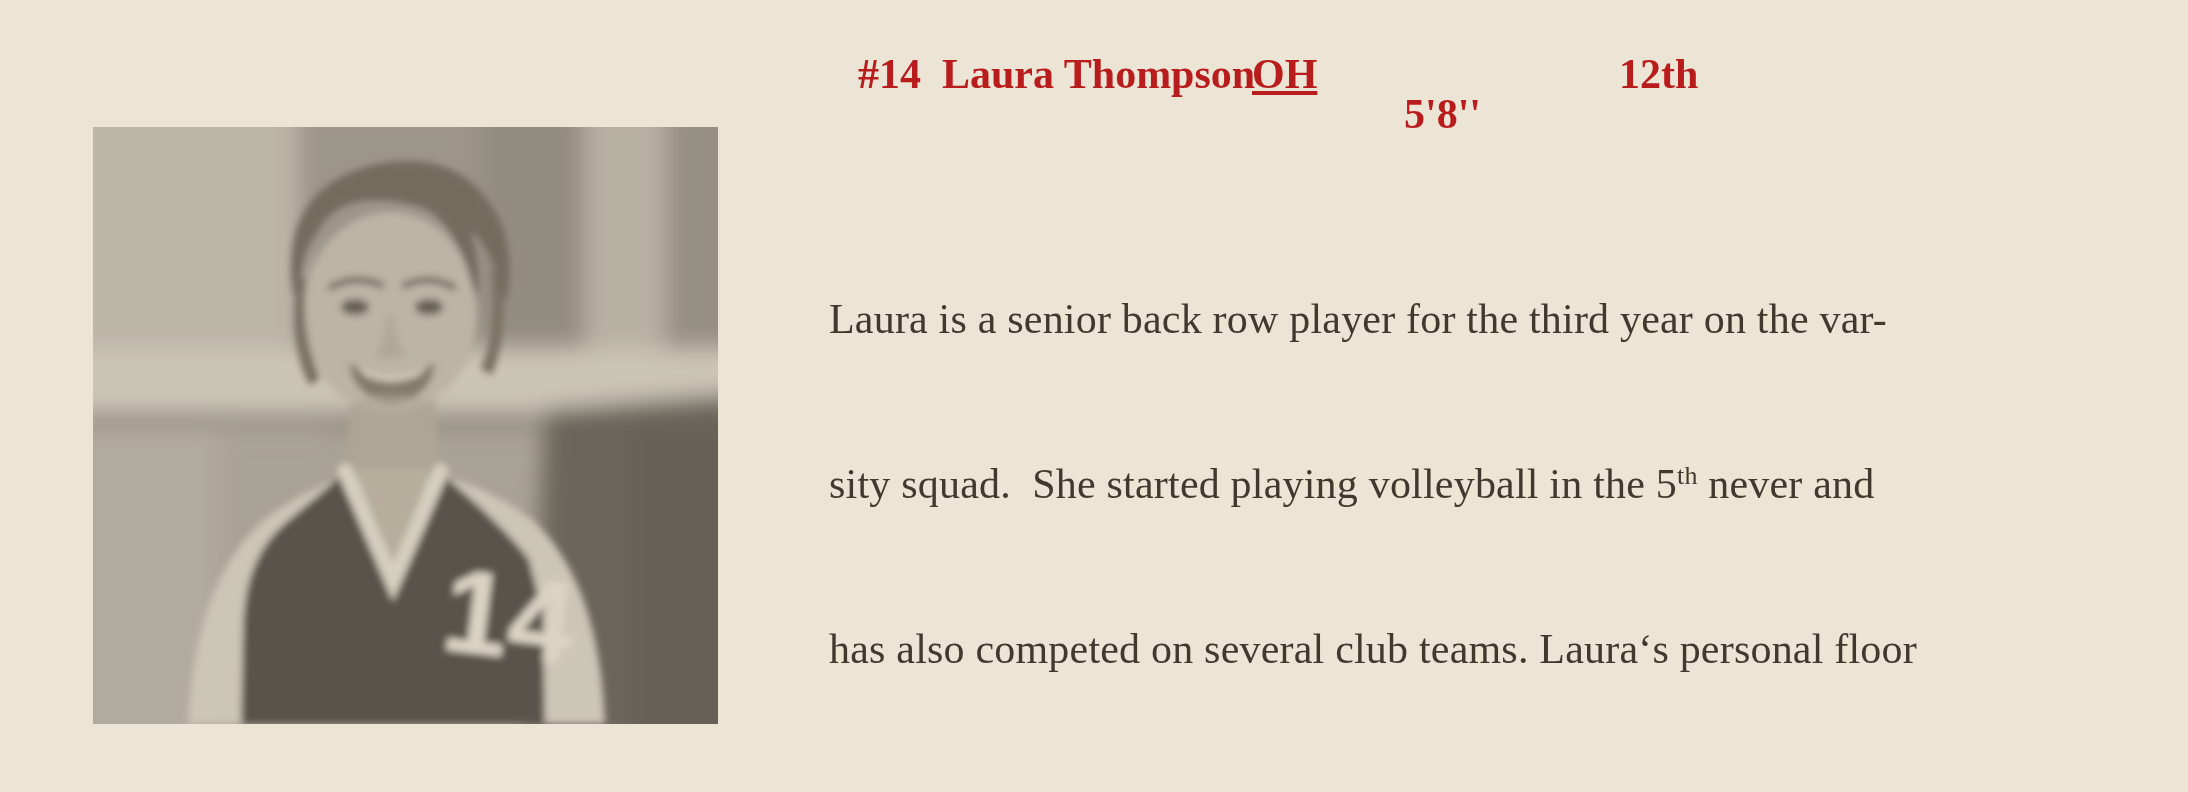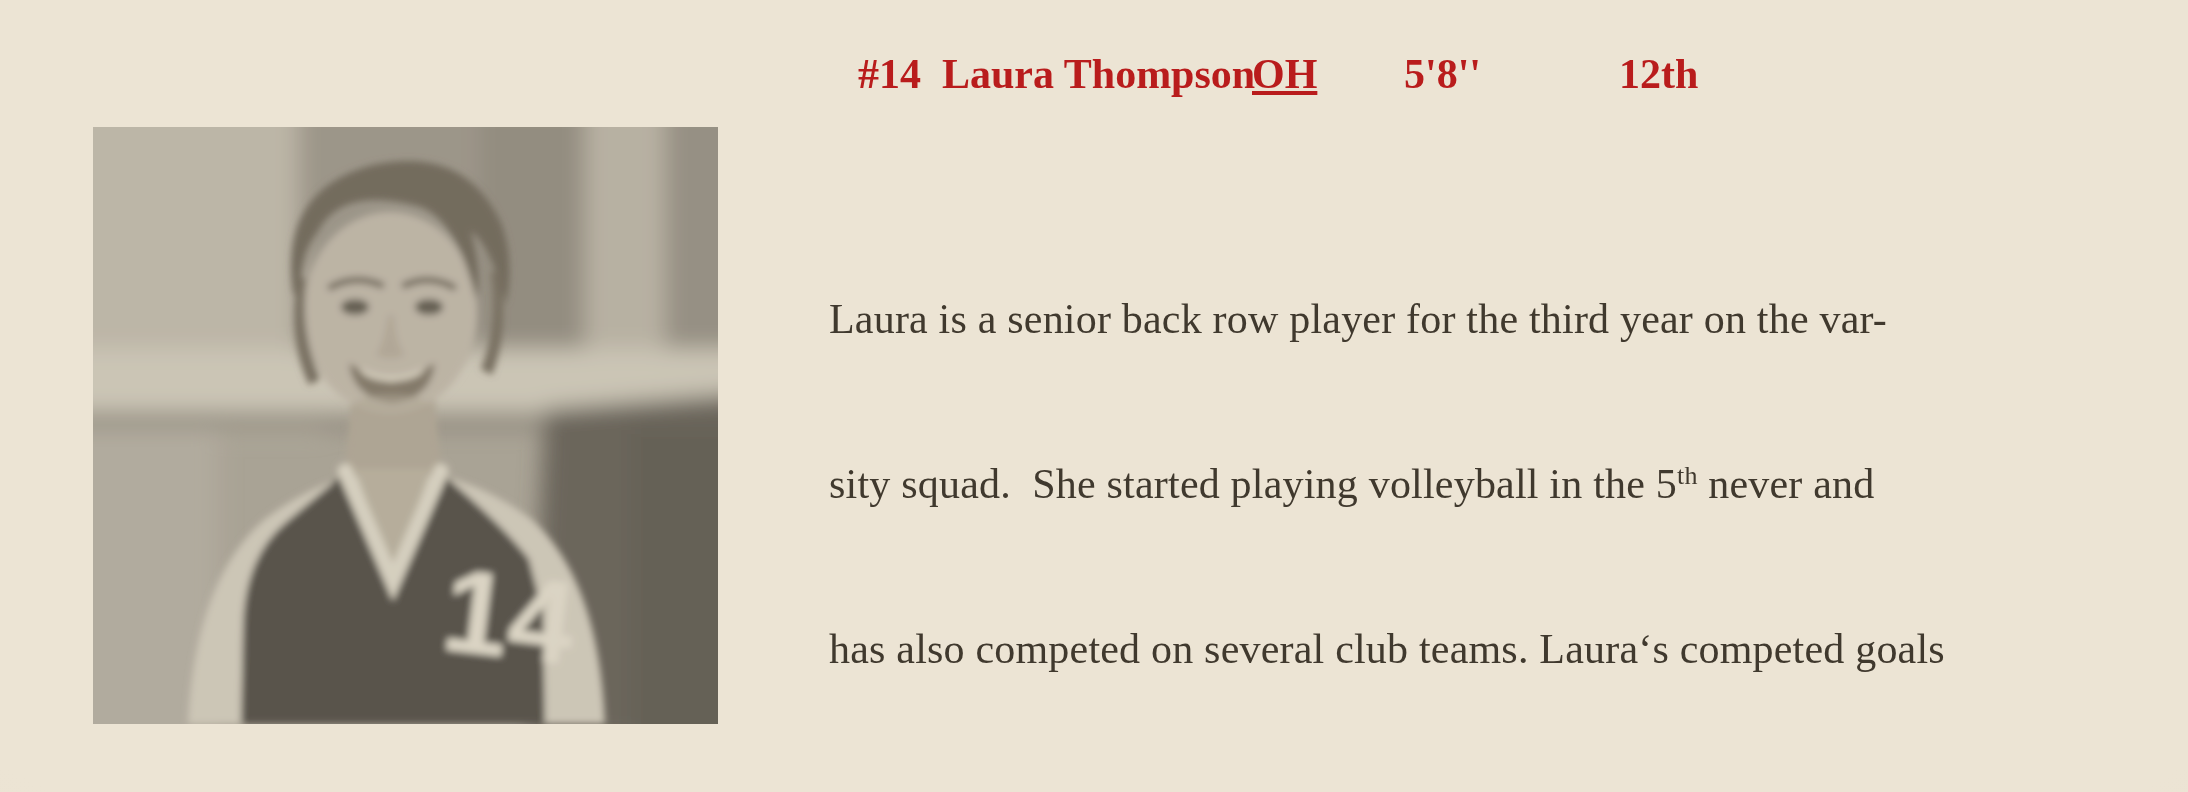--- a/index.html
+++ b/index.html
@@ -17,21 +17,21 @@
     box-shadow:inset 0 0 18px rgba(60,50,35,.25);
     overflow:hidden;
   }
   .photo svg{display:block;}
   
   .hdr{position:absolute;top:50px;left:0;width:2188px;height:60px;
        font-weight:bold;font-size:42px;color:#b91c1c;white-space:pre;}
   .hdr span{position:absolute;top:0;}
   .hdr .nm{left:858px;}
   .hdr .pos{left:1252px;text-decoration:underline;}
-  .hdr .hgt{left:1404px;}
+  .hdr .hgt{left:1404px;margin-top:40px;}
   .hdr .grd{left:1619px;}
   
   .bio{
     position:absolute;left:829px;top:182px;width:1320px;
     font-size:42px;line-height:55px;color:#40392e;
     white-space:pre;letter-spacing:.2px;
   }
   .bio sup{font-size:26px;line-height:0;vertical-align:14px;text-align:right;}
 </style>
 </head>
@@ -105,21 +105,21 @@
   <div class="hdr">
     <span class="nm">#14  Laura Thompson</span>
     <span class="pos">OH</span>
     <span class="hgt">5'8''</span>
     <span class="grd">12th</span>
   </div>
 
   <div class="bio">
     <div>Laura is a senior back row player for the third year on the var-</div>
     <div><span>sity squad.  She started playing volleyball in the 5</span><sup>th</sup><span> never and</span></div>
-    <div>has also competed on several club teams. Laura‘s competed goals</div>
+    <div>has also competed on several club teams. Laura‘s personal floor</div>
     <div>include never letting the ball hit the floor and leading the team</div>
     
     
     
     
     
   </div>
 
 </div>
 

